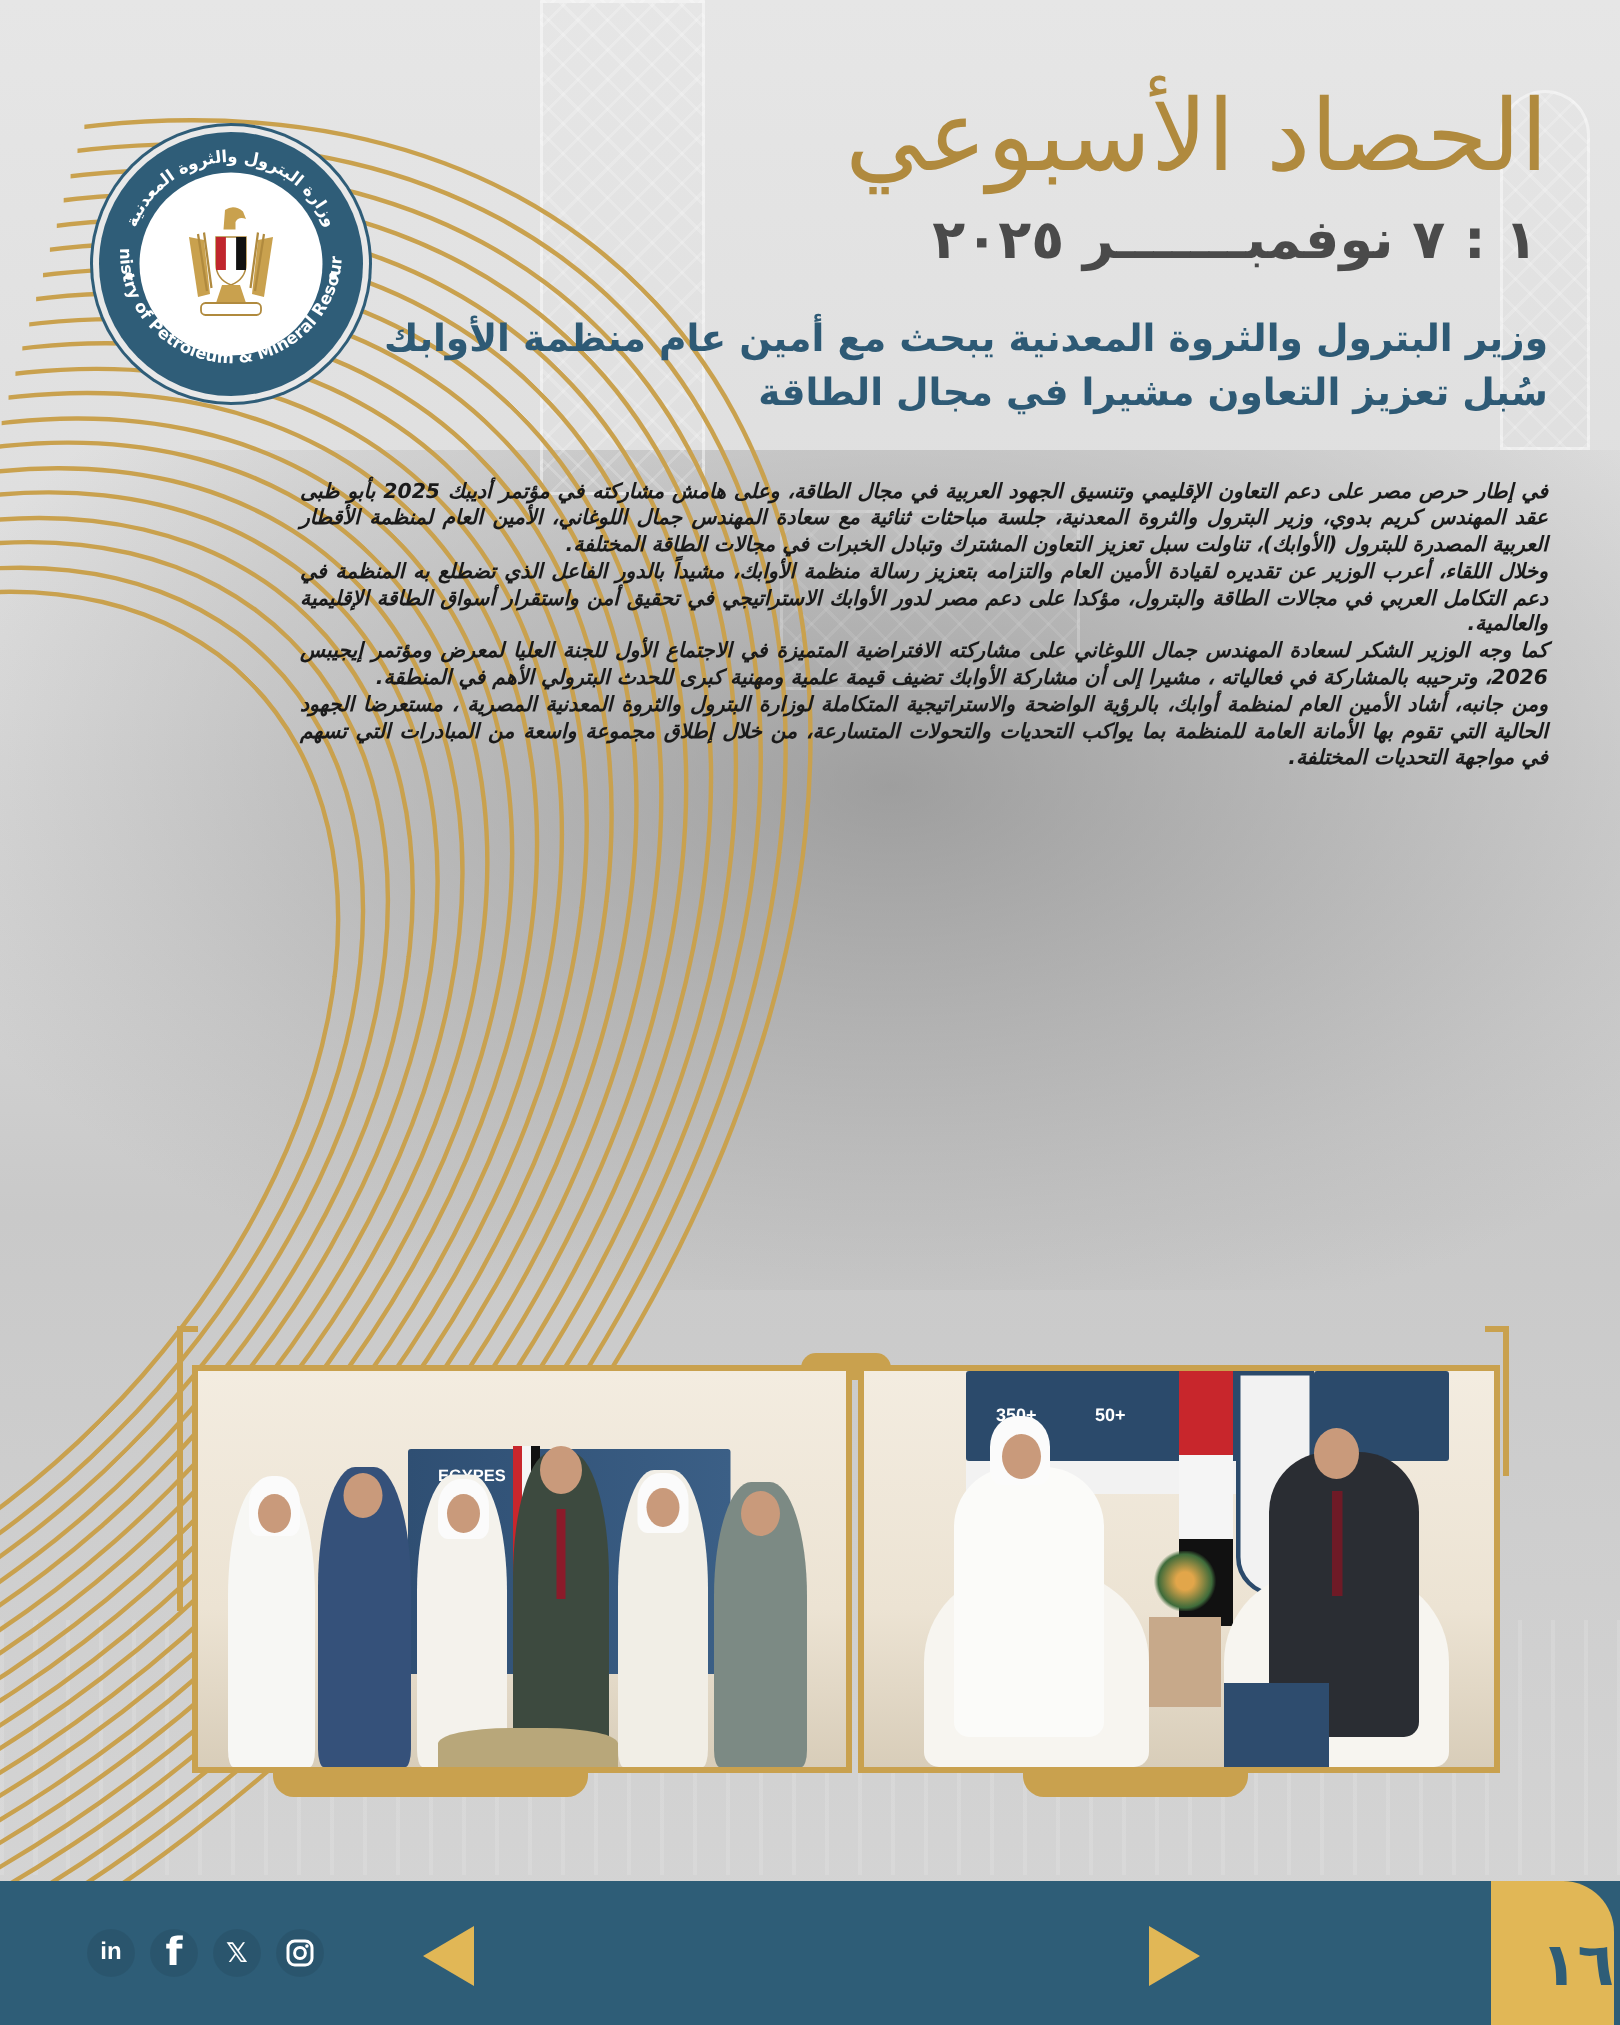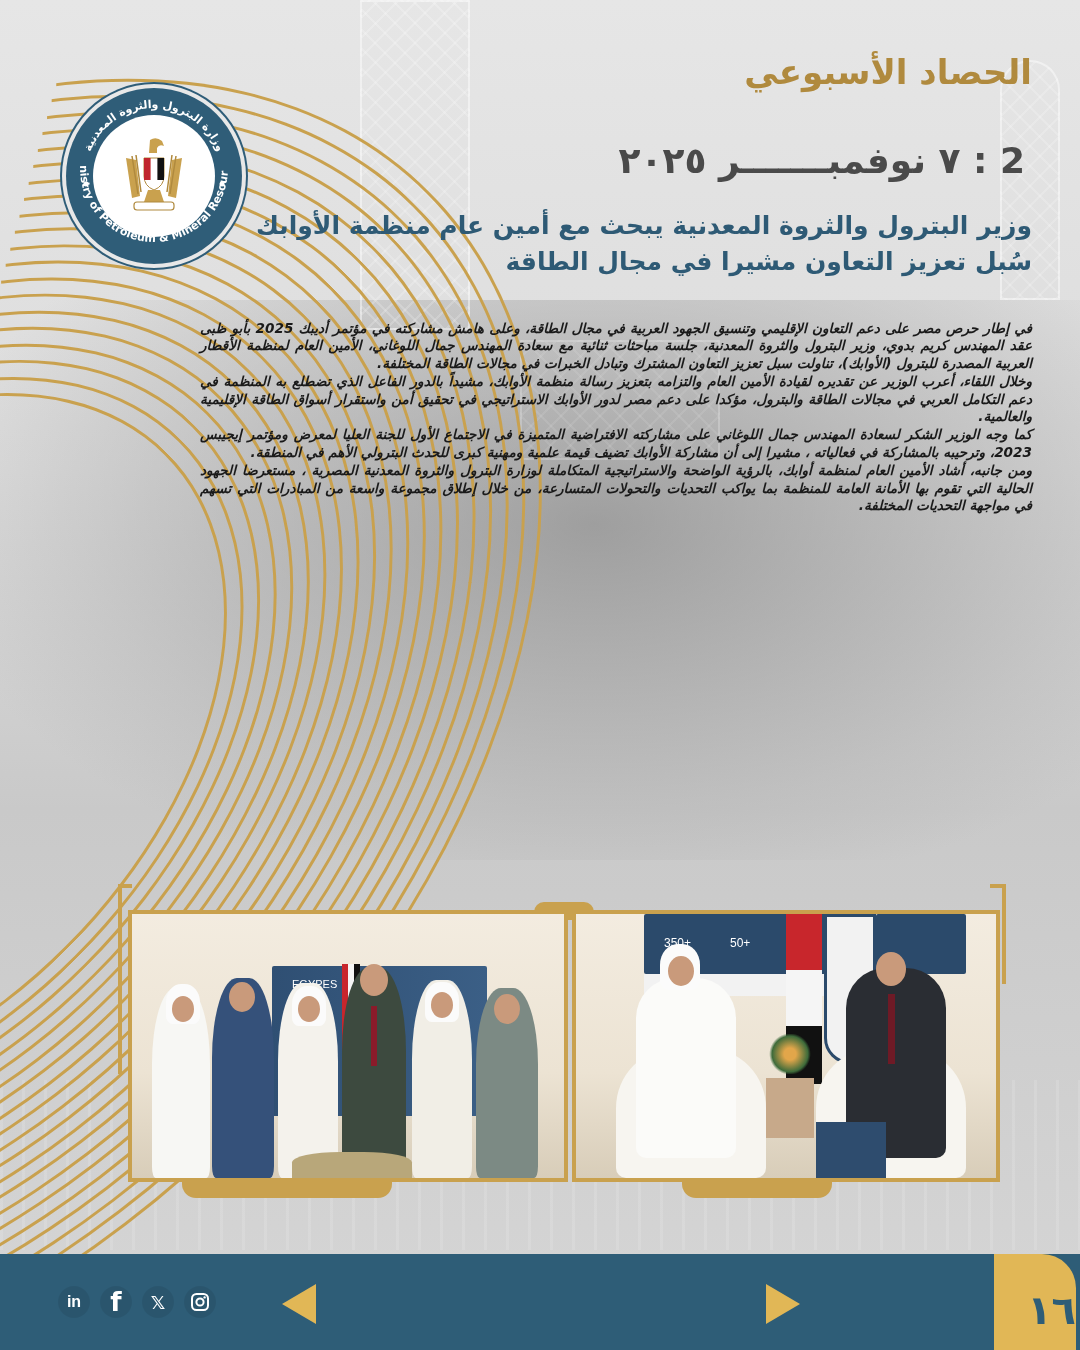--- a/index.html
+++ b/index.html
@@ -47,21 +47,21 @@
   }
   .eagle { width: 64px; height: 80px; }
   .logo-ring-text {
     position: absolute; inset: 0;
   }
   .logo-ring-text text { font-family: "DejaVu Sans", sans-serif; font-size: 11px; font-weight: bold; fill: #ffffff; }
 
   
   .main-title {
     position: absolute; right: 48px; top: 52px;
-    font-family: "DejaVu Sans", sans-serif; font-weight: bold; font-size: 34px;
+    font-family: "DejaVu Sans", sans-serif; font-weight: normal; font-size: 66px;
     color: #b08a3e; direction: rtl; letter-spacing: 0;
   }
   .date-range {
     position: absolute; right: 55px; top: 140px;
     font-family: "DejaVu Sans", sans-serif; font-weight: bold; font-size: 36px;
     color: #4a4a4a; direction: rtl;
   }
   .headline {
     position: absolute; right: 48px; top: 208px; width: 800px;
     font-family: "DejaVu Sans", sans-serif; font-weight: bold; font-size: 25px; line-height: 36px;
@@ -93,21 +93,21 @@
   }
   .photo-left { left: 0; width: 440px; }
   .photo-right { left: 444px; width: 428px; }
   .banner {
     position: absolute; background: #2b4a6b; border-radius: 2px;
   }
   .person { position: absolute; bottom: 0; border-radius: 40% 40% 6% 6%; }
   .head { position: absolute; border-radius: 50%; background: #c99a7b; }
   .ghutra { position: absolute; border-radius: 45% 45% 20% 20%; background: #fbfbfb; }
   .flag { position: absolute; }
-  .stat { position: absolute; color: #fff; font-family: "Liberation Sans", sans-serif; font-weight: normal; font-size: 12px; text-align: center; }
+  .stat { position: absolute; color: #fff; font-family: "Liberation Sans", sans-serif; font-weight: bold; font-size: 12px; text-align: center; }
 
   
   .outer-line-left { position: absolute; left: 118px; top: 884px; width: 4px; height: 190px; background: #c9a14e; }
   .outer-line-right { position: absolute; left: 1002px; top: 884px; width: 4px; height: 100px; background: #c9a14e; }
   .outer-top-left { position: absolute; left: 118px; top: 884px; width: 14px; height: 4px; background: #c9a14e; }
   .outer-top-right { position: absolute; left: 990px; top: 884px; width: 16px; height: 4px; background: #c9a14e; }
 
   
   .footer {
     position: absolute; left: 0; top: 1254px; width: 1080px; height: 96px; background: #2e5d77;
@@ -202,27 +202,27 @@
       <rect x="35.4" y="22" width="6.6" height="22" fill="#111"></rect>
 
       <path d="M26 54 l-4 12 h20 l-4 -12 z" fill="#c9a14e"></path>
 
       <rect x="12" y="66" width="40" height="8" rx="3" fill="#fff" stroke="#b08a3e" stroke-width="1.2"></rect>
     </svg>
   </div>
 </div>
 
 <div class="main-title">الحصاد الأسبوعي</div>
-<div class="date-range">2 : ٧ نوفمبـــــــر ٢٠٢٥</div>
+<div class="date-range">١ : ٧ نوفمبـــــــر ٢٠٢٥</div>
 <div class="headline">وزير البترول والثروة المعدنية يبحث مع أمين عام منظمة الأوابك سُبل تعزيز التعاون مشيرا في مجال الطاقة</div>
 
 <div class="article">
   <p>في إطار حرص مصر على دعم التعاون الإقليمي وتنسيق الجهود العربية في مجال الطاقة، وعلى هامش مشاركته في مؤتمر أديبك 2025 بأبو ظبى عقد المهندس كريم بدوي، وزير البترول والثروة المعدنية، جلسة مباحثات ثنائية مع سعادة المهندس جمال اللوغاني، الأمين العام لمنظمة الأقطار العربية المصدرة للبترول (الأوابك)، تناولت سبل تعزيز التعاون المشترك وتبادل الخبرات في مجالات الطاقة المختلفة.</p>
   <p>وخلال اللقاء، أعرب الوزير عن تقديره لقيادة الأمين العام والتزامه بتعزيز رسالة منظمة الأوابك، مشيداً بالدور الفاعل الذي تضطلع به المنظمة في دعم التكامل العربي في مجالات الطاقة والبترول، مؤكدا على دعم مصر لدور الأوابك الاستراتيجي في تحقيق أمن واستقرار أسواق الطاقة الإقليمية والعالمية.</p>
-  <p>كما وجه الوزير الشكر لسعادة المهندس جمال اللوغاني على مشاركته الافتراضية المتميزة في الاجتماع الأول للجنة العليا لمعرض ومؤتمر إيجيبس 2023، وترحيبه بالمشاركة في فعالياته ، مشيرا إلى أن مشاركة الأوابك تضيف قيمة علمية ومهنية كبرى للحدث البترولي الأهم في المنطقة.</p>
+  <p>كما وجه الوزير الشكر لسعادة المهندس جمال اللوغاني على مشاركته الافتراضية المتميزة في الاجتماع الأول للجنة العليا لمعرض ومؤتمر إيجيبس 2026، وترحيبه بالمشاركة في فعالياته ، مشيرا إلى أن مشاركة الأوابك تضيف قيمة علمية ومهنية كبرى للحدث البترولي الأهم في المنطقة.</p>
   <p>ومن جانبه، أشاد الأمين العام لمنظمة أوابك، بالرؤية الواضحة والاستراتيجية المتكاملة لوزارة البترول والثروة المعدنية المصرية ، مستعرضا الجهود الحالية التي تقوم بها الأمانة العامة للمنظمة بما يواكب التحديات والتحولات المتسارعة، من خلال إطلاق مجموعة واسعة من المبادرات التي تسهم في مواجهة التحديات المختلفة.</p>
 </div>
 
 <div class="outer-line-left"></div>
 <div class="outer-top-left"></div>
 <div class="outer-line-right"></div>
 <div class="outer-top-right"></div>
 
 <div class="photos">
   <div class="frame-top-tab" style="left:406px;"></div>

